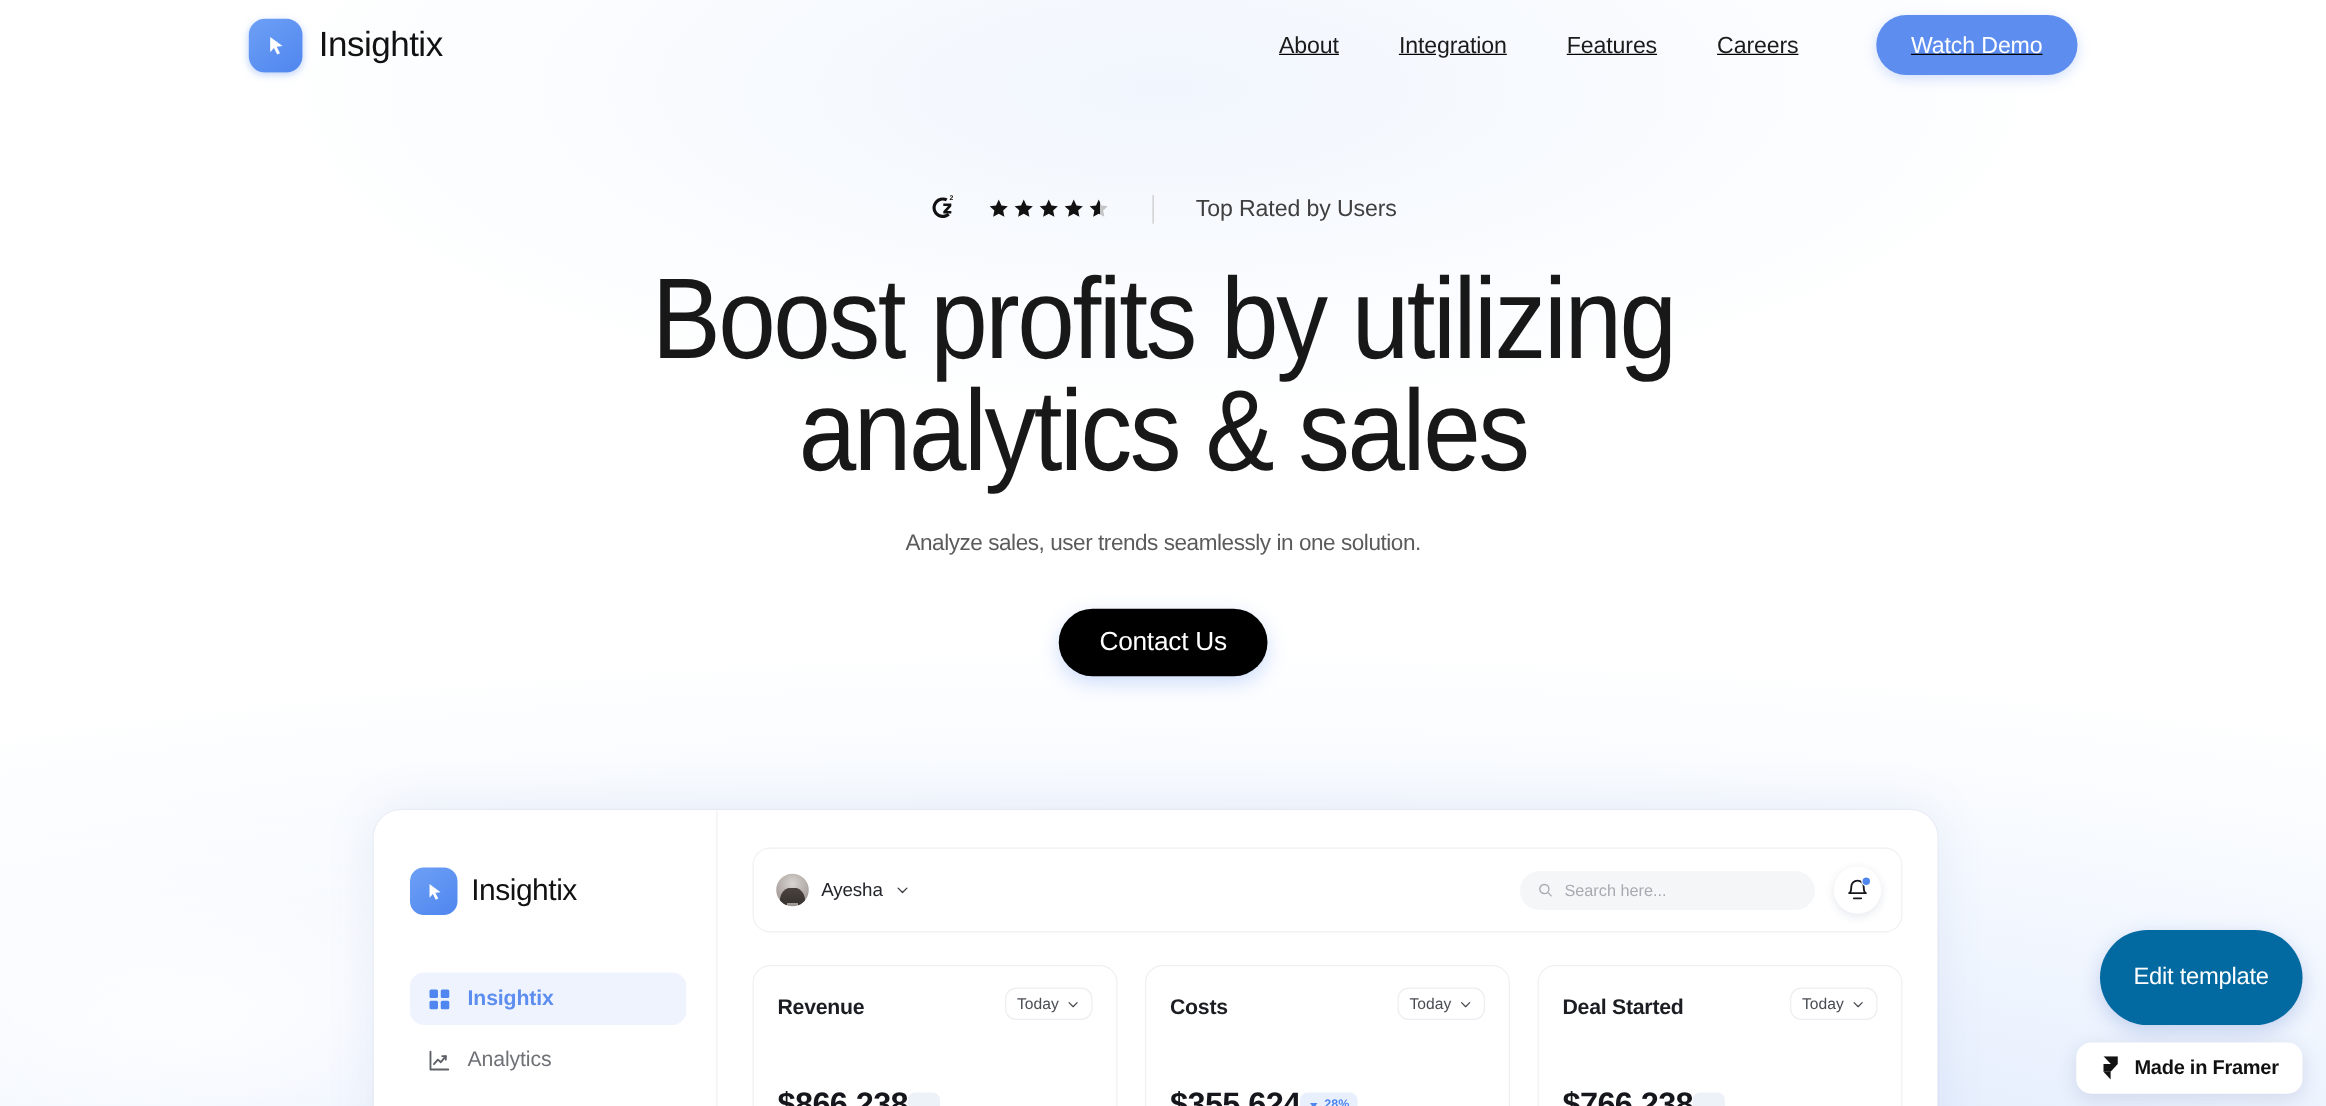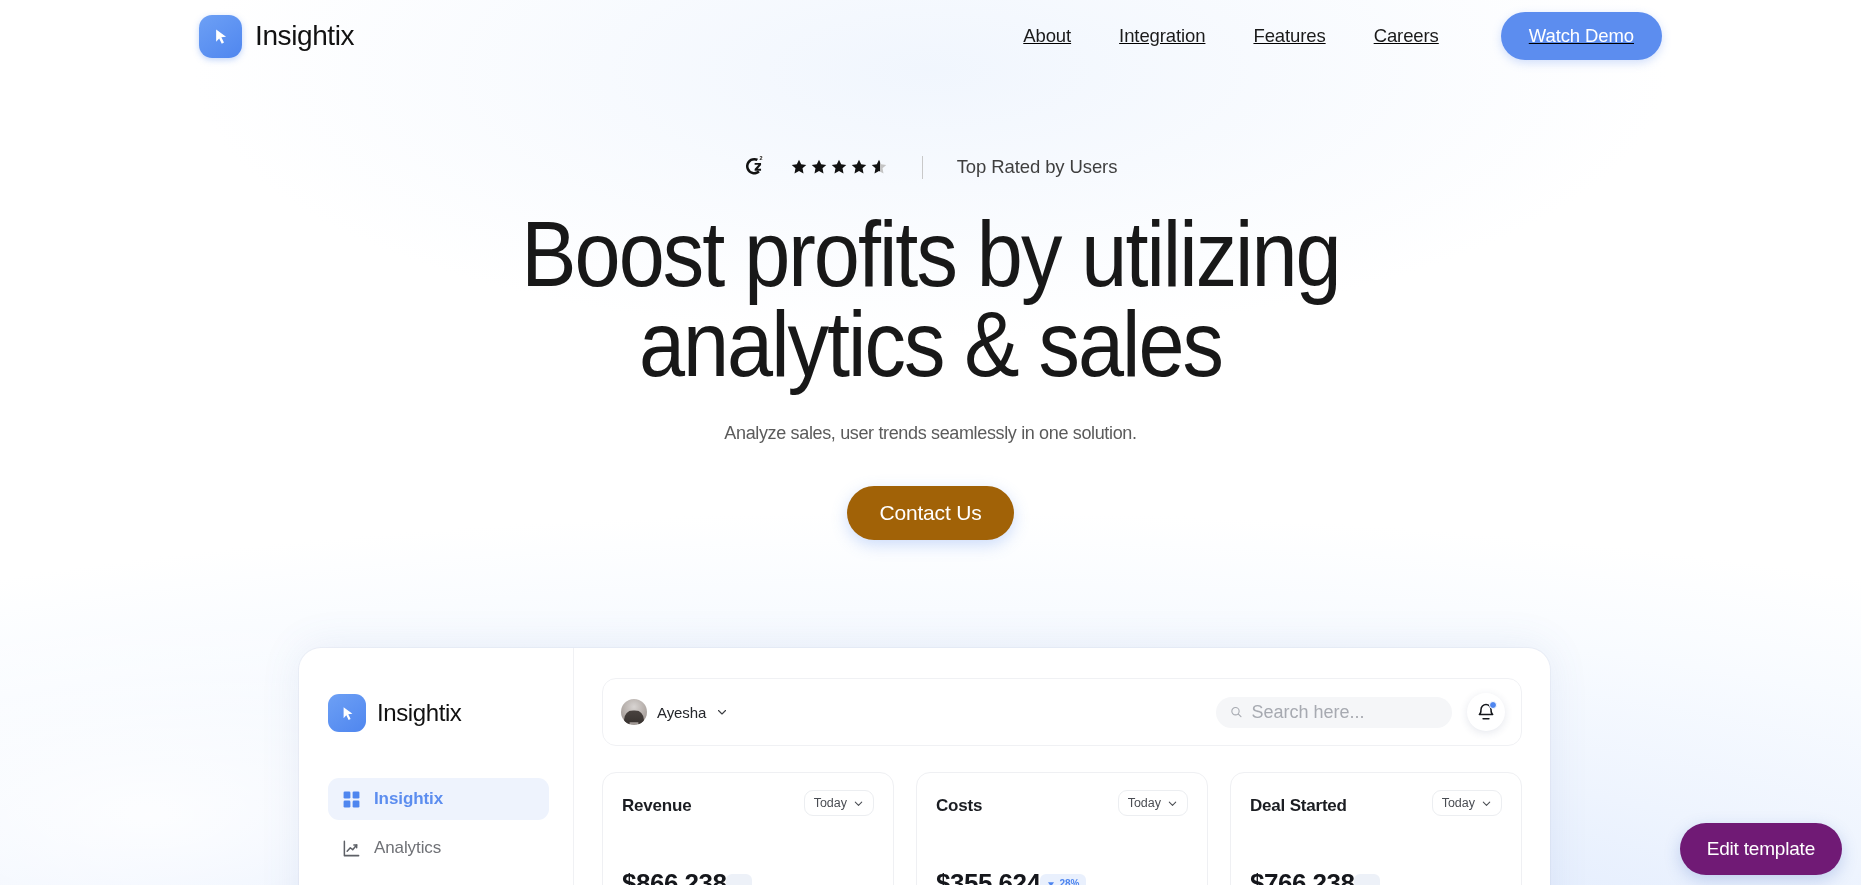--- a/index.html
+++ b/index.html
@@ -70,21 +70,21 @@
     transform:scaleX(0.9); transform-origin:center top;
   }
   .headline .l2 { display:block; }
 
   .subhead {
     margin-top:34px; font-size:18px; color:#5b5b5b; letter-spacing:-0.35px;
   }
 
   .hero-cta {
     margin-top:42px;
-    background:#a16207; color:#fff; font-size:21px;
+    background:#000000; color:#fff; font-size:21px;
     padding:15px 33px; border-radius:999px; border:none; cursor:pointer;
     letter-spacing:-0.2px;
     box-shadow:0 5px 16px rgba(92,141,239,0.30);
   }
 
   
   .dash {
     position:absolute; left:299px; top:648px; width:1251px; height:420px;
     background:#fff; border-radius:22px;
     box-shadow:0 -2px 40px rgba(90,120,180,0.10), 0 0 0 1px rgba(20,40,80,0.035);
@@ -127,21 +127,21 @@
     clip-path: polygon(0 18%, 22% 0, 78% 0, 100% 18%, 100% 100%, 72% 100%, 72% 54%, 28% 54%, 28% 100%, 0 100%);
   }
   .user-name { font-size:15px; color:#24262b; letter-spacing:-0.1px; }
   .topbar-right { display:flex; align-items:center; gap:15px; }
   .search {
     width:236px; height:31px; border-radius:999px; background:#f5f6f8;
     display:flex; align-items:center; gap:9px; padding:0 14px; cursor:text;
   }
   .search-input {
     border:none; background:transparent; outline:none; width:100%;
-    font-family:inherit; font-size:18px; color:#404040;
+    font-family:inherit; font-size:13px; color:#404040;
   }
   .search-input::placeholder { color:#a7aab1; }
   .bell-btn {
     width:38px; height:38px; border-radius:50%; background:#fff;
     box-shadow:0 2px 8px rgba(40,60,110,0.12);
     display:flex; align-items:center; justify-content:center; position:relative; cursor:pointer;
     border:none;
   }
   .bell-dot {
     position:absolute; top:8px; right:8px; width:8px; height:8px;
@@ -165,22 +165,22 @@
   .badge {
     display:inline-flex; align-items:center; gap:4px;
     background:#e9f0fd; border-radius:6px; padding:4px 7px;
     font-size:10px; color:#4f86ef; font-weight:700;
   }
   .badge.blank { background:#edf1f8; min-width:26px; min-height:19px; }
 
   
   .widgets { position:absolute; right:19px; bottom:10px; z-index:60; display:flex; flex-direction:column; align-items:flex-end; gap:14px; }
   .edit-template {
-    background:#701a75; color:#fff; font-size:19px; font-family:inherit;
-    padding:15px 27px; border-radius:999px; border:none; cursor:pointer;
+    background:#0369a1; color:#fff; font-size:19px; font-family:inherit;
+    padding:27px 27px; border-radius:999px; border:none; cursor:pointer;
     box-shadow:0 5px 16px rgba(60,100,190,0.25); letter-spacing:-0.2px; white-space:nowrap;
   }
   .made-in {
     background:#fff; border-radius:12px; padding:11px 19px;
     display:flex; align-items:center; gap:11px; cursor:pointer;
     box-shadow:0 4px 16px rgba(40,60,110,0.14);
   }
   .made-in-text { font-size:16px; color:#111; font-weight:700; letter-spacing:-0.2px; white-space:nowrap; }
 </style>
 </head>
@@ -373,13 +373,21 @@
           <span class="badge blank"></span>
         </div>
       </div>
 
     </div>
   </section>
 </div>
 
 <div class="widgets">
   <button class="edit-template">Edit template</button>
+  <a class="made-in">
+    <svg width="17" height="19" viewBox="0 0 14 20">
+      <path d="M1 0h12v6.5H7.2z" fill="#121212"></path>
+      <path d="M1 6.5h12L7 13H1z" fill="#121212"></path>
+      <path d="M1 13h6v6.5z" fill="#121212"></path>
+    </svg>
+    <span class="made-in-text">Made in Framer</span>
+  </a>
 </div>
 
 </body></html>

